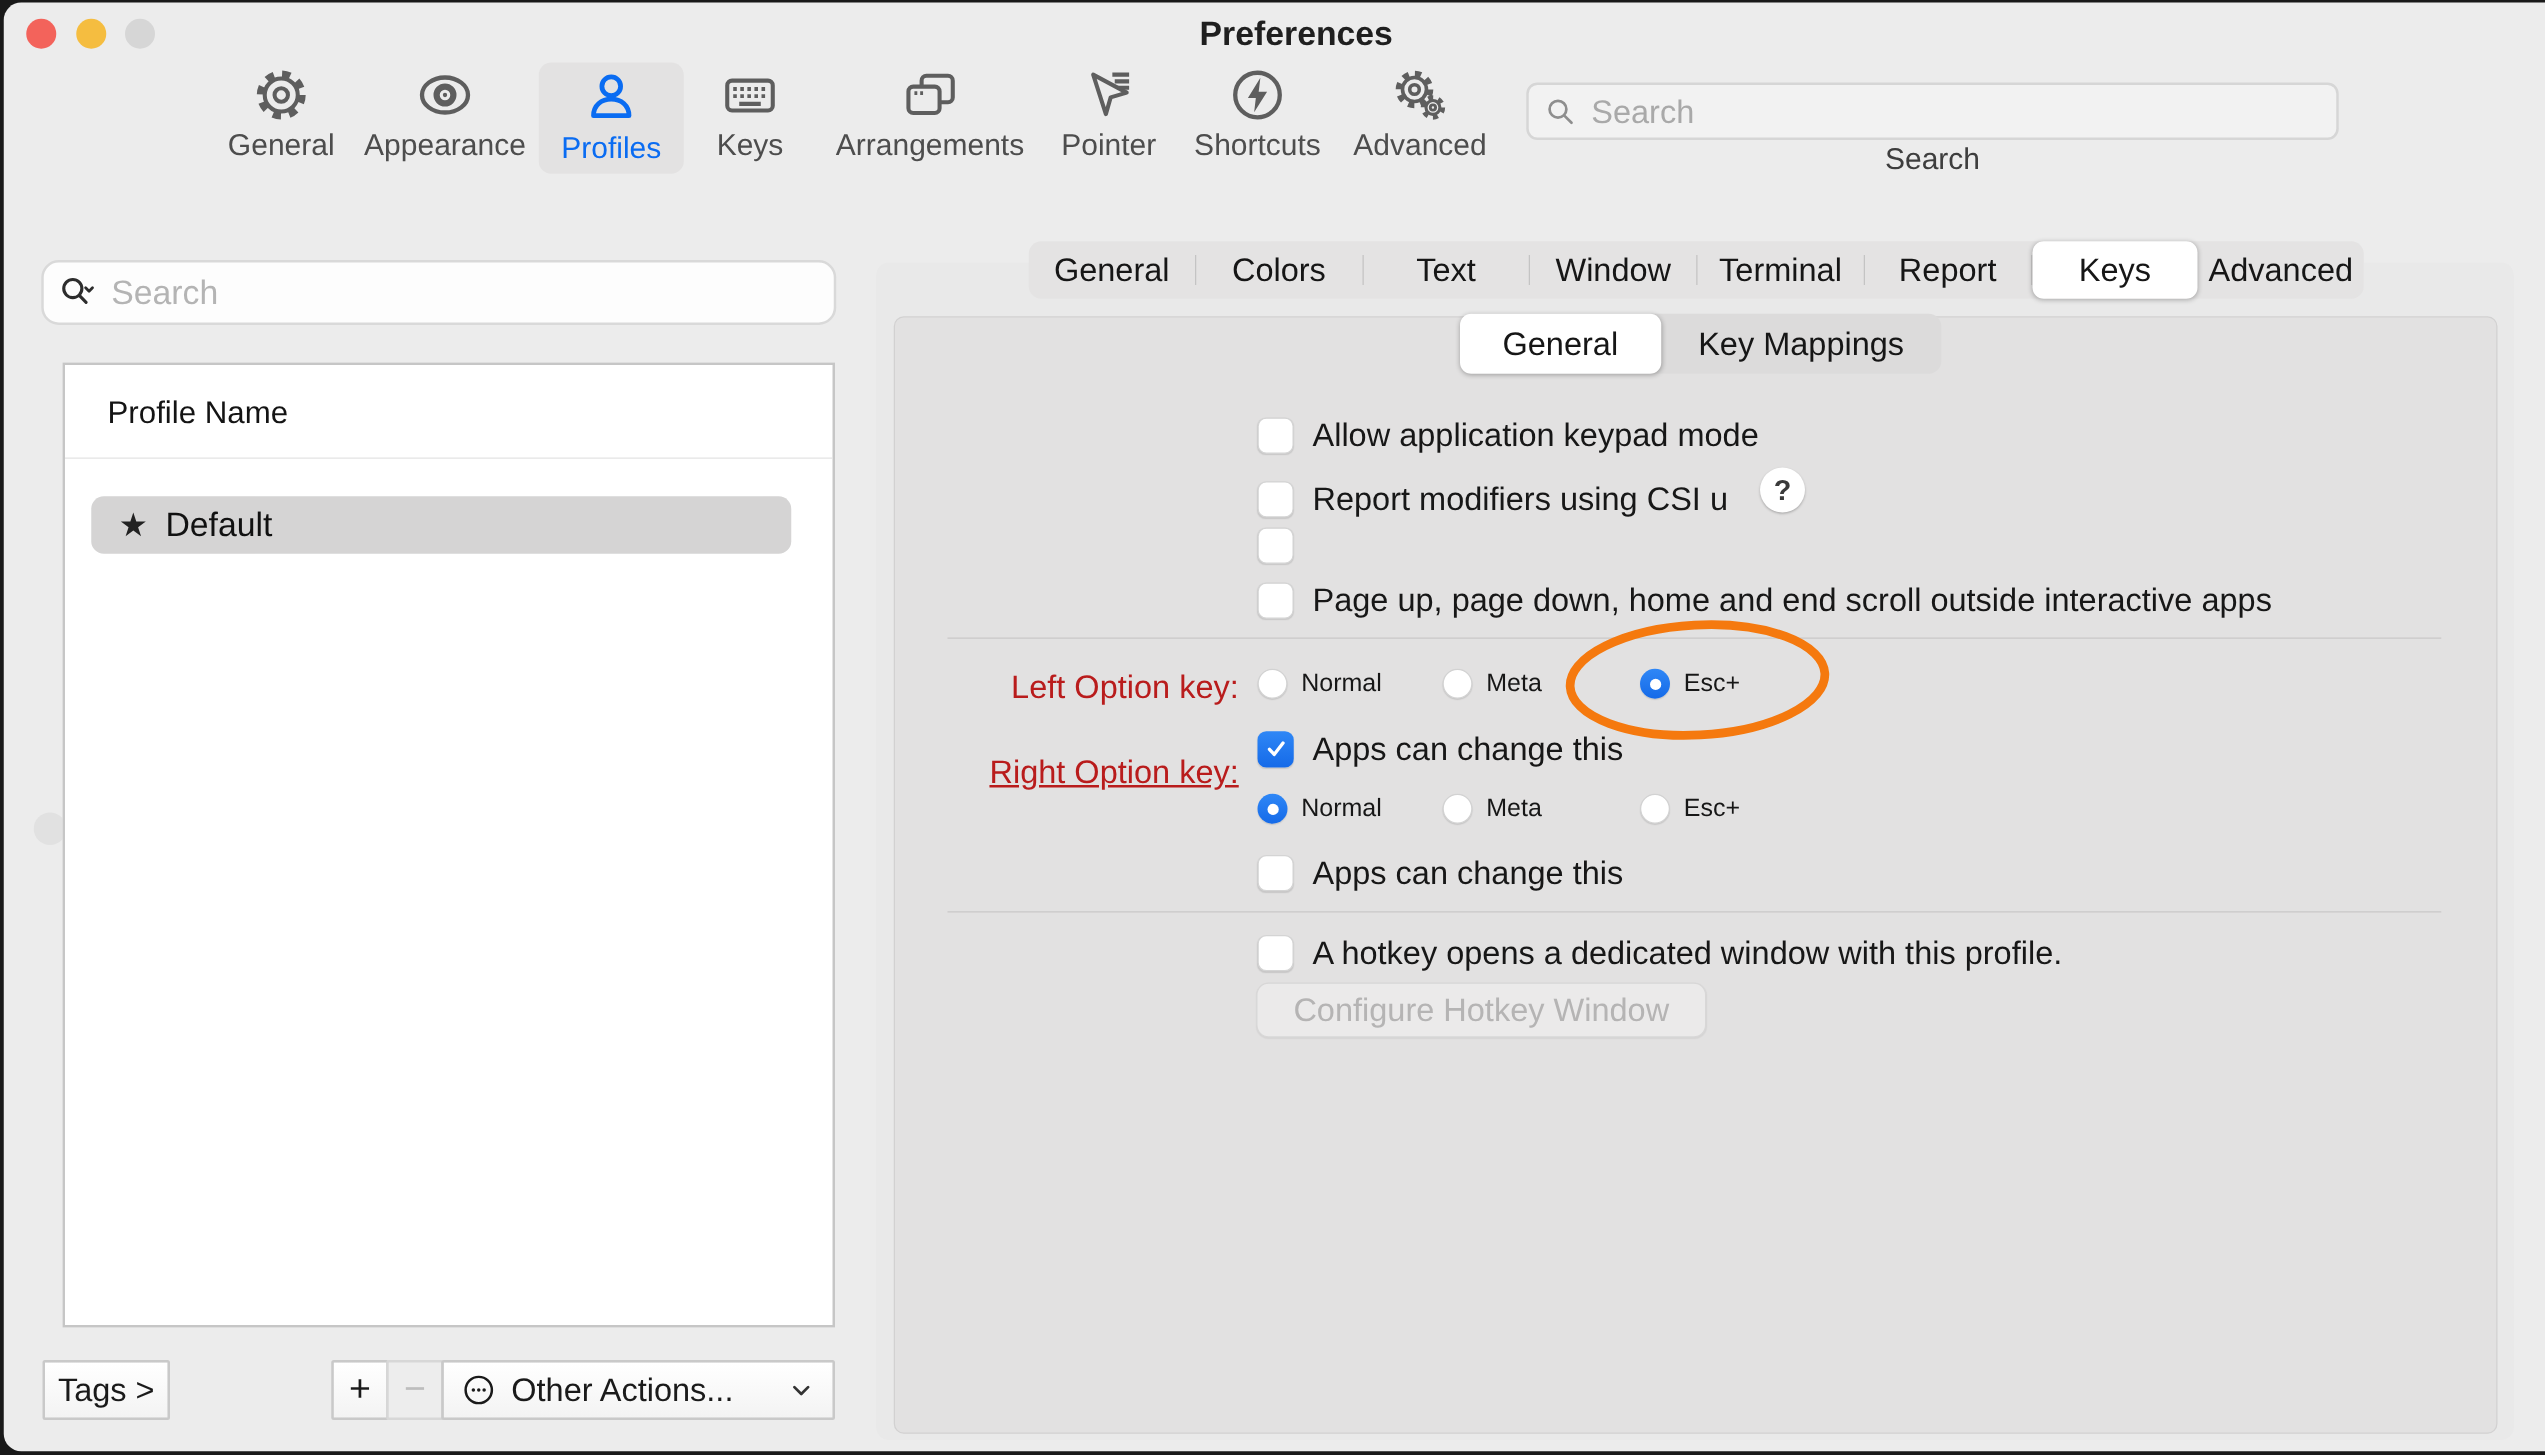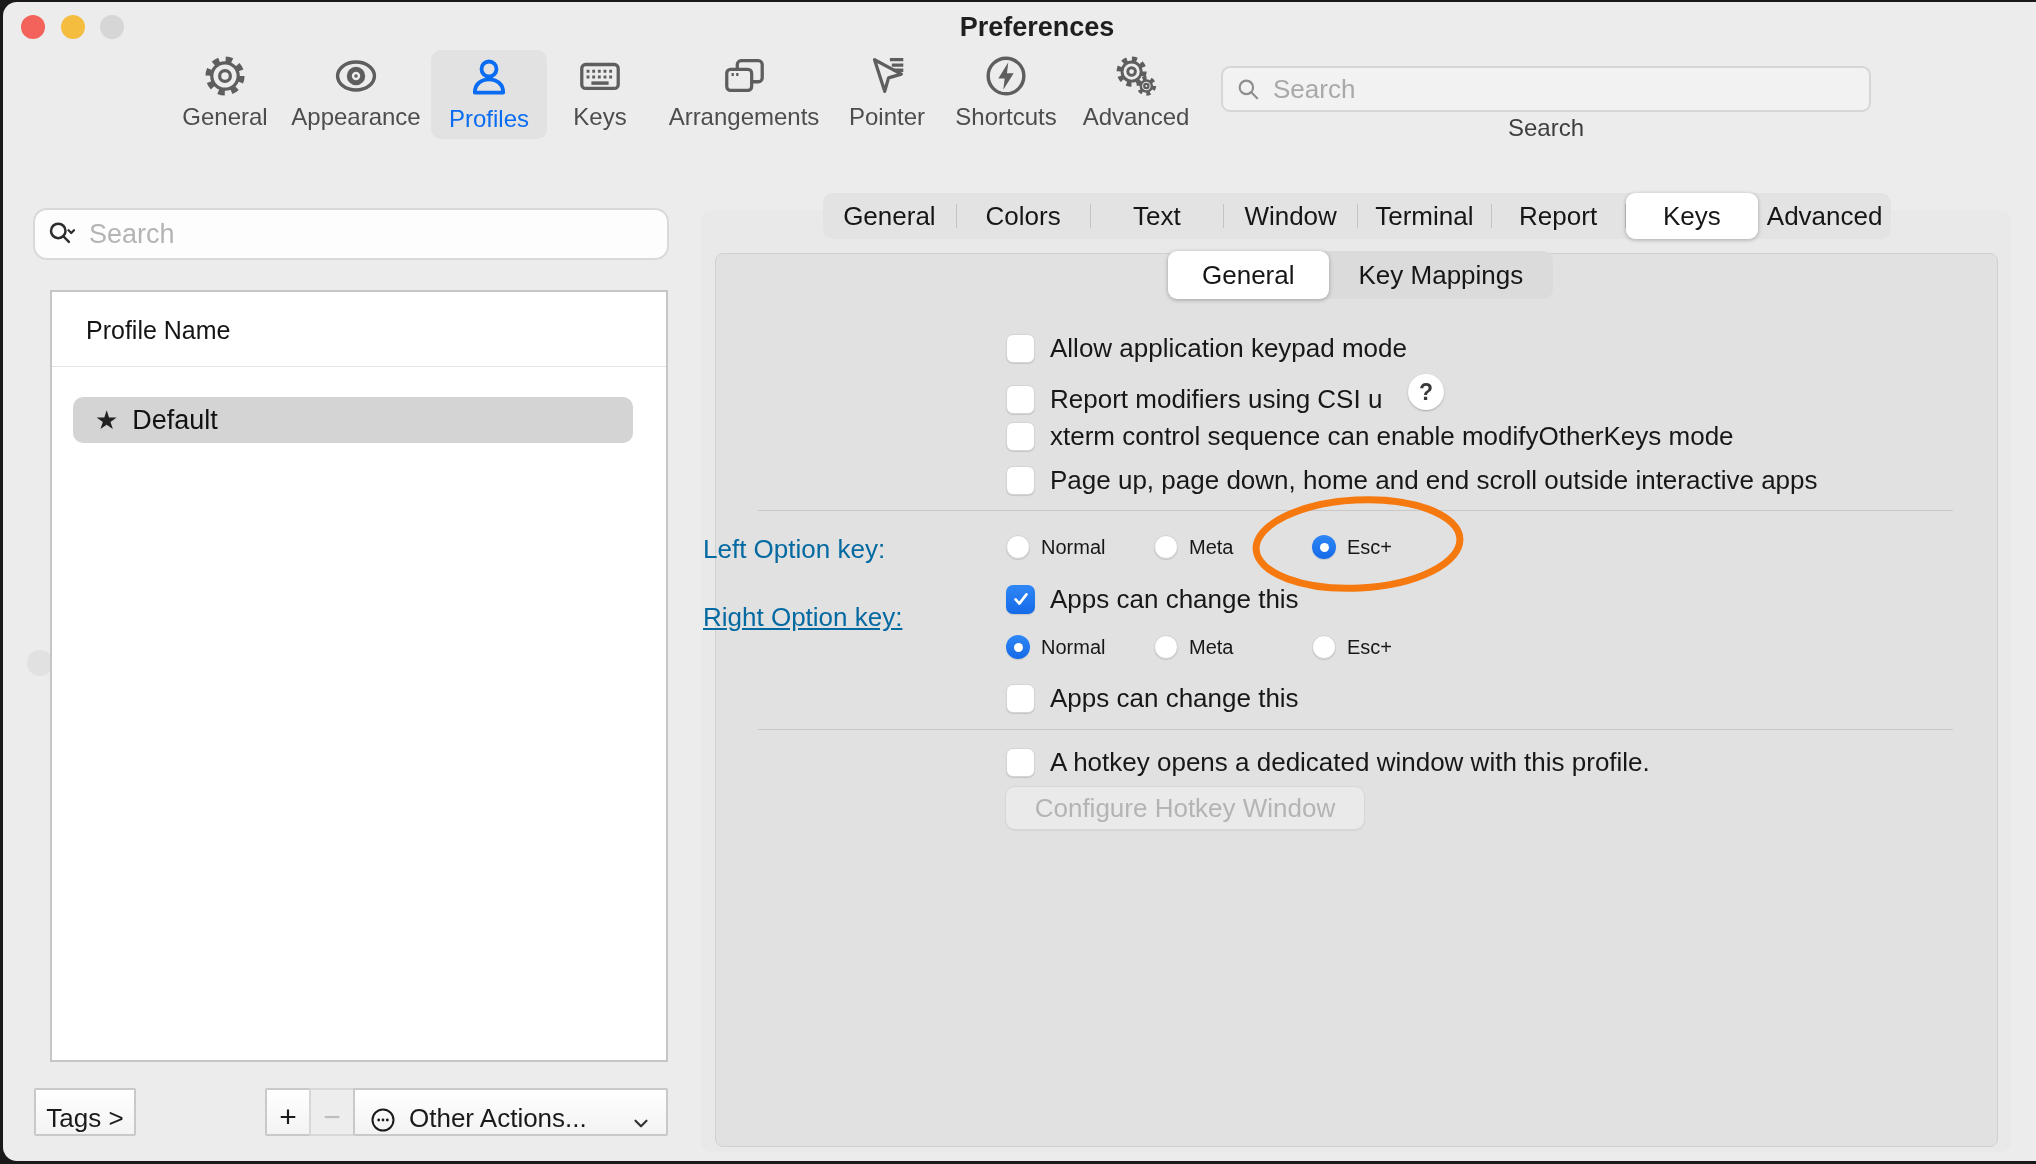--- a/index.html
+++ b/index.html
@@ -23,21 +23,21 @@
   #side-search{position:absolute;left:30px;top:206px;width:636px;height:52px;box-sizing:border-box;background:#fdfdfd;border:2px solid #d9d9d9;border-radius:14px;display:flex;align-items:center;padding:0 12px;gap:10px;}
   #side-search input{border:none;outline:none;background:transparent;font-size:27px;color:#3c3c3c;width:100%;font-family:inherit;}
   #side-search input::placeholder{color:#b4b4b4;}
   #profile-list{position:absolute;left:47px;top:288px;width:618px;height:772px;background:#ffffff;border:2px solid #c6c6c6;box-sizing:border-box;}
   #profile-header{position:absolute;left:34px;top:24px;font-size:25px;color:#141414;}
   #profile-hsep{position:absolute;left:0;right:0;top:74px;height:1px;background:#e3e3e3;}
   #profile-row-sel{position:absolute;left:21px;top:105px;width:560px;height:46px;background:#d5d4d4;border-radius:10px;display:flex;align-items:center;gap:14px;padding:0 0 0 22px;box-sizing:border-box;}
   #profile-row-sel .star{font-size:26px;color:#222;}
   #profile-row-sel .pname{font-size:27px;color:#111;}
   #side-dot{position:absolute;left:24px;top:648px;width:26px;height:26px;border-radius:50%;background:#e1e1e1;}
-  .btn{background:linear-gradient(#ffffff,#f3f3f3);border:2px solid #c9c9c9;box-sizing:border-box;border-radius:2px;display:flex;align-items:flex-end;justify-content:center;font-size:26px;color:#1a1a1a;}
+  .btn{background:linear-gradient(#ffffff,#f3f3f3);border:2px solid #c9c9c9;box-sizing:border-box;border-radius:2px;display:flex;align-items:center;justify-content:center;font-size:26px;color:#1a1a1a;}
   #tags-btn{position:absolute;left:31px;top:1086px;width:102px;height:48px;}
   #plus-btn{position:absolute;left:262px;top:1086px;width:46px;height:48px;font-size:30px;}
   #minus-btn{position:absolute;left:306px;top:1086px;width:46px;height:48px;background:#ededed;border:2px solid #d7d7d7;color:#bdbdbd;font-size:30px;}
   #other-btn{position:absolute;left:350px;top:1086px;width:315px;height:48px;justify-content:flex-start;gap:12px;padding:0 14px;}
   #other-btn .chev{margin-left:auto;}
 
   
   #panel-outer{position:absolute;left:698px;top:208px;width:1310px;height:942px;background:#e9e9e9;border-radius:10px;}
   #panel-inner{position:absolute;left:712px;top:251px;width:1283px;height:894px;background:#e2e1e1;border:1px solid #d2d1d1;box-sizing:border-box;border-radius:8px;}
   #main-tabs{position:absolute;left:820px;top:191px;width:1068px;height:46px;background:#e4e3e3;border-radius:10px;display:flex;align-items:stretch;}
@@ -50,21 +50,21 @@
 
   
   .chkrow{position:absolute;display:flex;align-items:center;gap:15px;height:34px;}
   .chkrow .lbl{font-size:26px;color:#171717;white-space:nowrap;}
   .checkbox{width:29px;height:29px;border-radius:7px;background:#ffffff;border:1px solid #d4d4d4;box-shadow:0 1px 1px rgba(0,0,0,0.12);box-sizing:border-box;flex:none;}
   .checkbox.checked{background:linear-gradient(#2f87f6,#156ae8);border:none;display:flex;align-items:center;justify-content:center;}
   .radio{width:24px;height:24px;border-radius:50%;background:#ffffff;border:1px solid #d2d2d2;box-shadow:0 1px 1px rgba(0,0,0,0.12);box-sizing:border-box;flex:none;}
   .radio.sel{background:linear-gradient(#2f87f6,#156ae8);border:none;display:flex;align-items:center;justify-content:center;}
   .radio.sel::after{content:"";width:9px;height:9px;border-radius:50%;background:#fff;}
   .sep{position:absolute;left:755px;width:1195px;height:1px;background:#c9c8c8;}
-  .optlabel{position:absolute;width:288px;font-size:26px;color:#0369a1;left:700px;}
+  .optlabel{position:absolute;width:288px;text-align:right;font-size:26px;color:#b91c1c;left:700px;}
   .radgrp{position:absolute;display:flex;align-items:center;gap:11px;}
   .radgrp .lbl{font-size:20px;color:#171717;white-space:nowrap;}
   #help-btn{position:absolute;left:1405px;top:372px;width:36px;height:36px;border-radius:50%;background:#fff;box-shadow:0 1px 2px rgba(0,0,0,0.25);display:flex;align-items:center;justify-content:center;font-size:23px;font-weight:bold;color:#3a3a3a;}
   #config-btn{position:absolute;left:1002px;top:784px;width:360px;height:44px;background:#ebeaea;border:1px solid #d8d7d7;border-radius:10px;box-sizing:border-box;display:flex;align-items:center;justify-content:center;font-size:26px;color:#b5b4b4;box-shadow:0 1px 1px rgba(0,0,0,0.06);}
   #annot{position:absolute;left:1238px;top:488px;width:234px;height:112px;pointer-events:none;}
   svg{display:block;}
 </style>
 </head>
 <body>
 
@@ -249,21 +249,20 @@
   </div>
   <div class="chkrow" style="left:1003px;top:380px;">
     <span class="checkbox"></span>
     <span class="lbl">Report modifiers using CSI u</span>
   </div>
   <div id="help-btn">
     <span>?</span>
   </div>
   <div class="chkrow" style="left:1003px;top:417px;">
     <span class="checkbox"></span>
-    <span class="lbl">xterm control sequence can enable modifyOtherKeys mode</span>
   </div>
   <div class="chkrow" style="left:1003px;top:461px;">
     <span class="checkbox"></span>
     <span class="lbl">Page up, page down, home and end scroll outside interactive apps</span>
   </div>
 
   <div class="sep" style="top:508px;"></div>
 
   <div class="optlabel" style="top:532px;">Left Option key:</div>
   <div class="radgrp" style="left:1003px;top:533px;">

